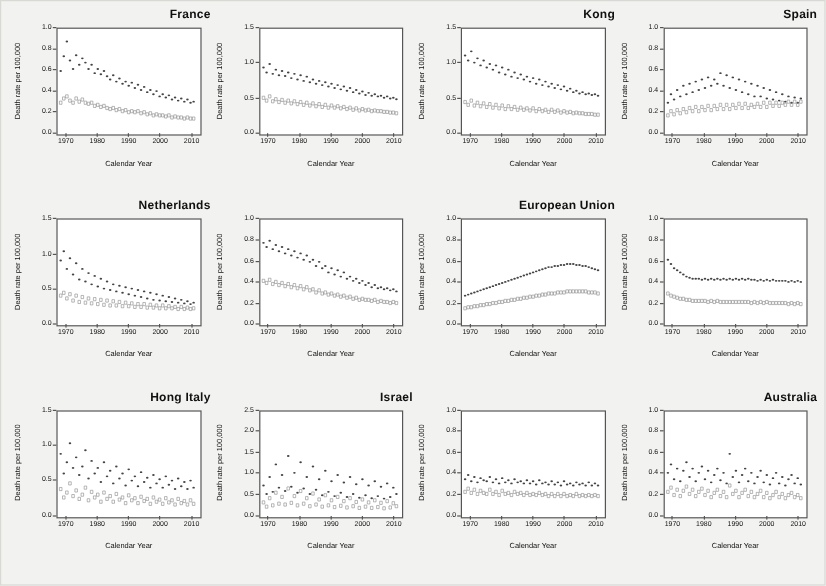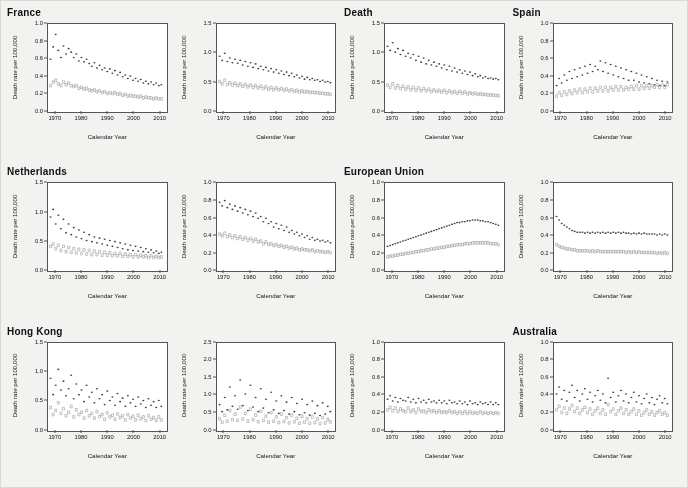--- a/index.html
+++ b/index.html
@@ -32,22 +32,22 @@
     grid-template-rows: repeat(3, 1fr);
   }
   .panel {
     position: relative;
     box-sizing: border-box;
   }
   .panel-title {
     position: absolute;
     top: 2px;
     left: 0;
-    right: 16px;
-    text-align: left;
+    right: 0;
+    text-align: right;
     font-size: 10px;
     font-weight: bold;
     color: #111;
     letter-spacing: 0.2px;
   }
   .plotbox {
     position: absolute;
     left: 40px;
     top: 18px;
     right: 8px;
@@ -381,21 +381,21 @@
           <div class="xtick" style="left: 50%;">1990</div>
           <div class="xtickmark" style="left: 50%;"></div>
           <div class="xtick" style="left: 71.7391%;">2000</div>
           <div class="xtickmark" style="left: 71.7391%;"></div>
           <div class="xtick" style="left: 93.4783%;">2010</div>
           <div class="xtickmark" style="left: 93.4783%;"></div>
         </div>
         <div class="xlab">Calendar Year</div>
       </div>
       <div class="panel">
-        <div class="panel-title">Death</div>
+        <div class="panel-title">Kong</div>
         <div class="ylab">
           <span>Death rate per 100,000</span>
         </div>
         <div class="plotbox">
           <svg viewBox="0 0 100 100" preserveAspectRatio="none" class="series">
             <g>
               <circle cx="2.1739130434782608" cy="25.33333333333333" r="0.9" fill="#444444" vector-effect="non-scaling-stroke"></circle>
               <circle cx="4.3478260869565215" cy="30" r="0.9" fill="#444444" vector-effect="non-scaling-stroke"></circle>
               <circle cx="6.521739130434782" cy="21.333333333333343" r="0.9" fill="#444444" vector-effect="non-scaling-stroke"></circle>
               <circle cx="8.695652173913043" cy="32" r="0.9" fill="#444444" vector-effect="non-scaling-stroke"></circle>
@@ -1133,21 +1133,21 @@
           <div class="xtick" style="left: 50%;">1990</div>
           <div class="xtickmark" style="left: 50%;"></div>
           <div class="xtick" style="left: 71.7391%;">2000</div>
           <div class="xtickmark" style="left: 71.7391%;"></div>
           <div class="xtick" style="left: 93.4783%;">2010</div>
           <div class="xtickmark" style="left: 93.4783%;"></div>
         </div>
         <div class="xlab">Calendar Year</div>
       </div>
       <div class="panel">
-        <div class="panel-title">Hong Kong</div>
+        <div class="panel-title">Hong Italy</div>
         <div class="ylab">
           <span>Death rate per 100,000</span>
         </div>
         <div class="plotbox">
           <svg viewBox="0 0 100 100" preserveAspectRatio="none" class="series">
             <g>
               <circle cx="2.1739130434782608" cy="40" r="0.9" fill="#444444" vector-effect="non-scaling-stroke"></circle>
               <circle cx="4.3478260869565215" cy="58.666666666666664" r="0.9" fill="#444444" vector-effect="non-scaling-stroke"></circle>
               <circle cx="6.521739130434782" cy="48" r="0.9" fill="#444444" vector-effect="non-scaling-stroke"></circle>
               <circle cx="8.695652173913043" cy="30" r="0.9" fill="#444444" vector-effect="non-scaling-stroke"></circle>
@@ -1256,20 +1256,21 @@
           <div class="xtick" style="left: 50%;">1990</div>
           <div class="xtickmark" style="left: 50%;"></div>
           <div class="xtick" style="left: 71.7391%;">2000</div>
           <div class="xtickmark" style="left: 71.7391%;"></div>
           <div class="xtick" style="left: 93.4783%;">2010</div>
           <div class="xtickmark" style="left: 93.4783%;"></div>
         </div>
         <div class="xlab">Calendar Year</div>
       </div>
       <div class="panel">
+        <div class="panel-title">Israel</div>
         <div class="ylab">
           <span>Death rate per 100,000</span>
         </div>
         <div class="plotbox">
           <svg viewBox="0 0 100 100" preserveAspectRatio="none" class="series">
             <g>
               <circle cx="2.1739130434782608" cy="70" r="0.9" fill="#444444" vector-effect="non-scaling-stroke"></circle>
               <circle cx="4.3478260869565215" cy="78" r="0.9" fill="#444444" vector-effect="non-scaling-stroke"></circle>
               <circle cx="6.521739130434782" cy="62" r="0.9" fill="#444444" vector-effect="non-scaling-stroke"></circle>
               <circle cx="8.695652173913043" cy="76" r="0.9" fill="#444444" vector-effect="non-scaling-stroke"></circle>

